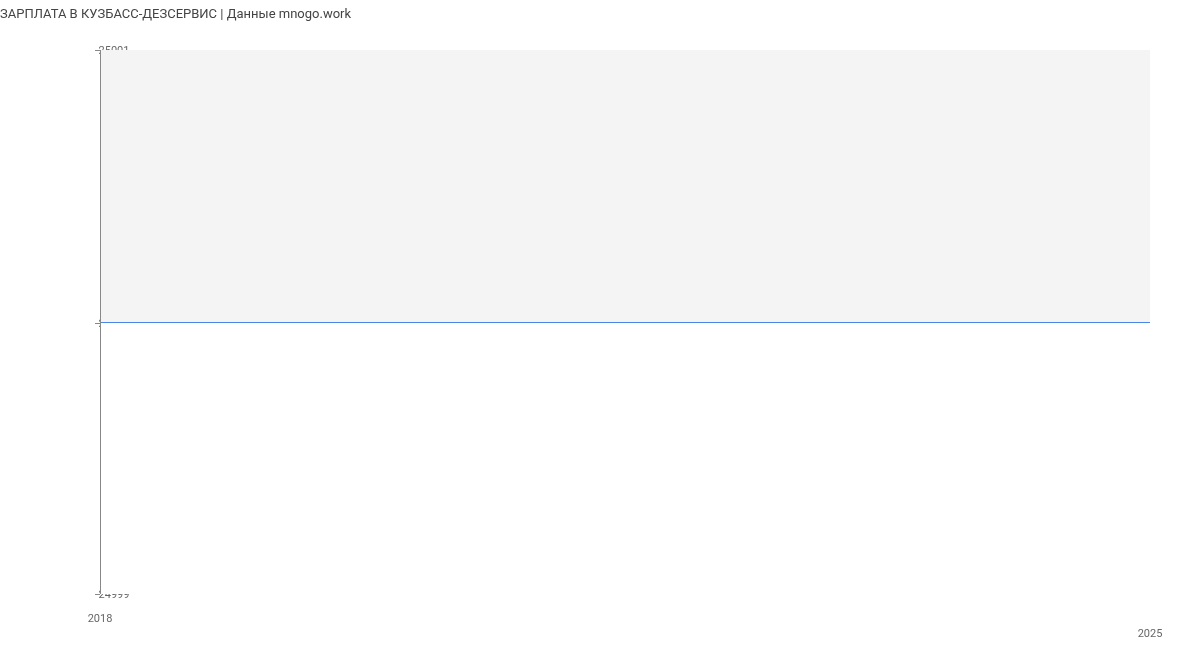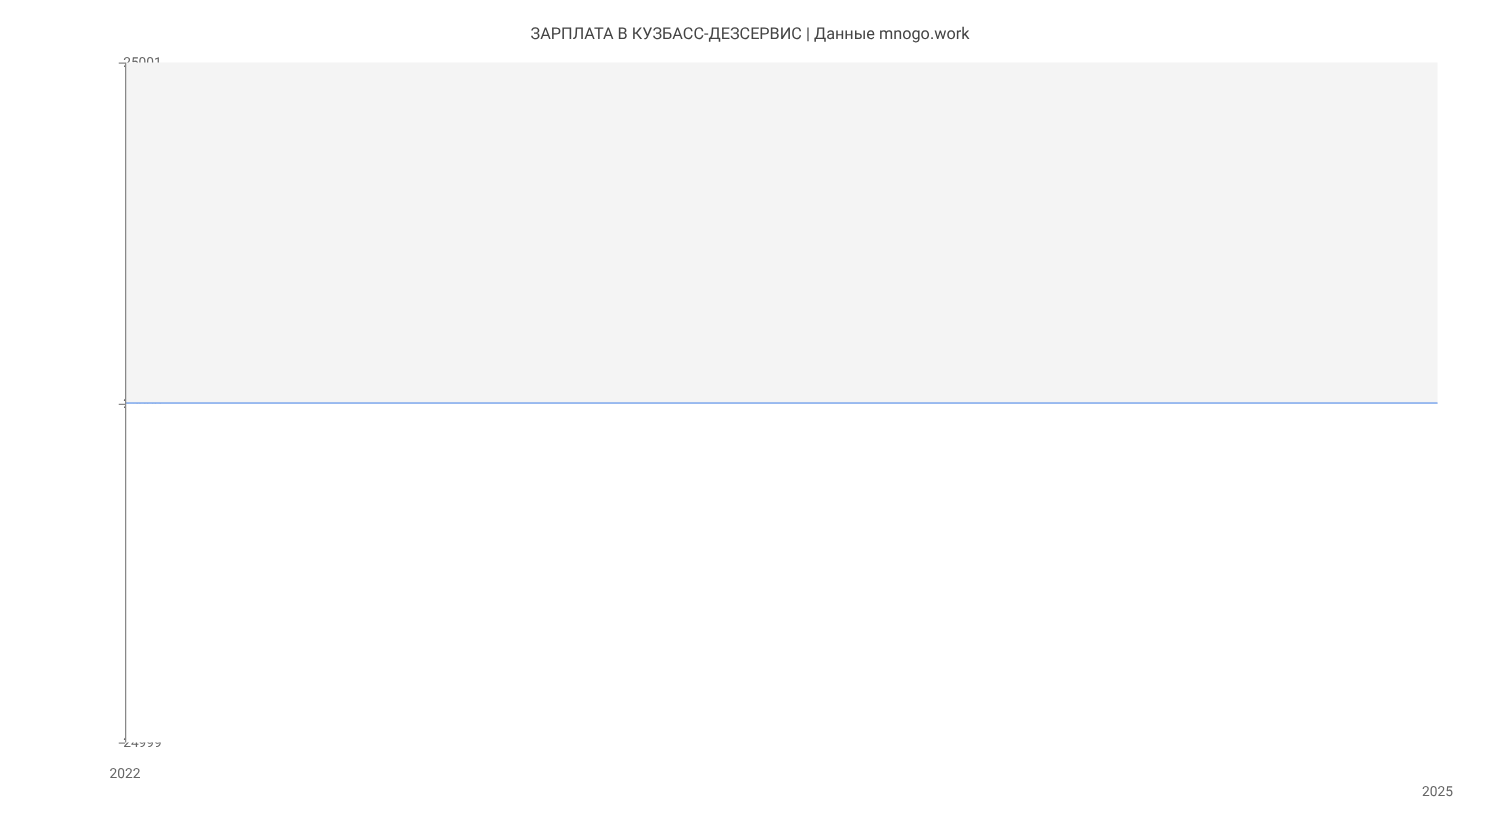--- a/index.html
+++ b/index.html
@@ -4,24 +4,23 @@
   <style>
     * { margin: 0; padding: 0; box-sizing: border-box; }
     body {
       font-family: -apple-system, BlinkMacSystemFont, "Segoe UI", Roboto, Helvetica, Arial, sans-serif;
       background: #ffffff;
       width: 1200px;
       height: 650px;
       position: relative;
     }
     .chart-title {
-      text-align: center;
       font-size: 13px;
       color: #444;
-      padding-top: 20px;
+      padding-top: 6px;
       font-weight: 400;
     }
     .chart-area {
       position: absolute;
       left: 100px;
       top: 50px;
       width: 1050px;
       height: 544px;
     }
     .plot-top {
@@ -94,14 +93,14 @@
 
 <div class="y-tick y-tick-3">24999</div>
 <div class="y-tick-line y-tick-line-3"></div>
 
 <div class="chart-area">
   <div class="plot-top"></div>
   <div class="plot-bottom"></div>
   <div class="y-axis-line"></div>
 </div>
 
-<div class="x-tick x-tick-1">2022</div>
+<div class="x-tick x-tick-1">2018</div>
 <div class="x-tick x-tick-2">2025</div>
 
 </body></html>

